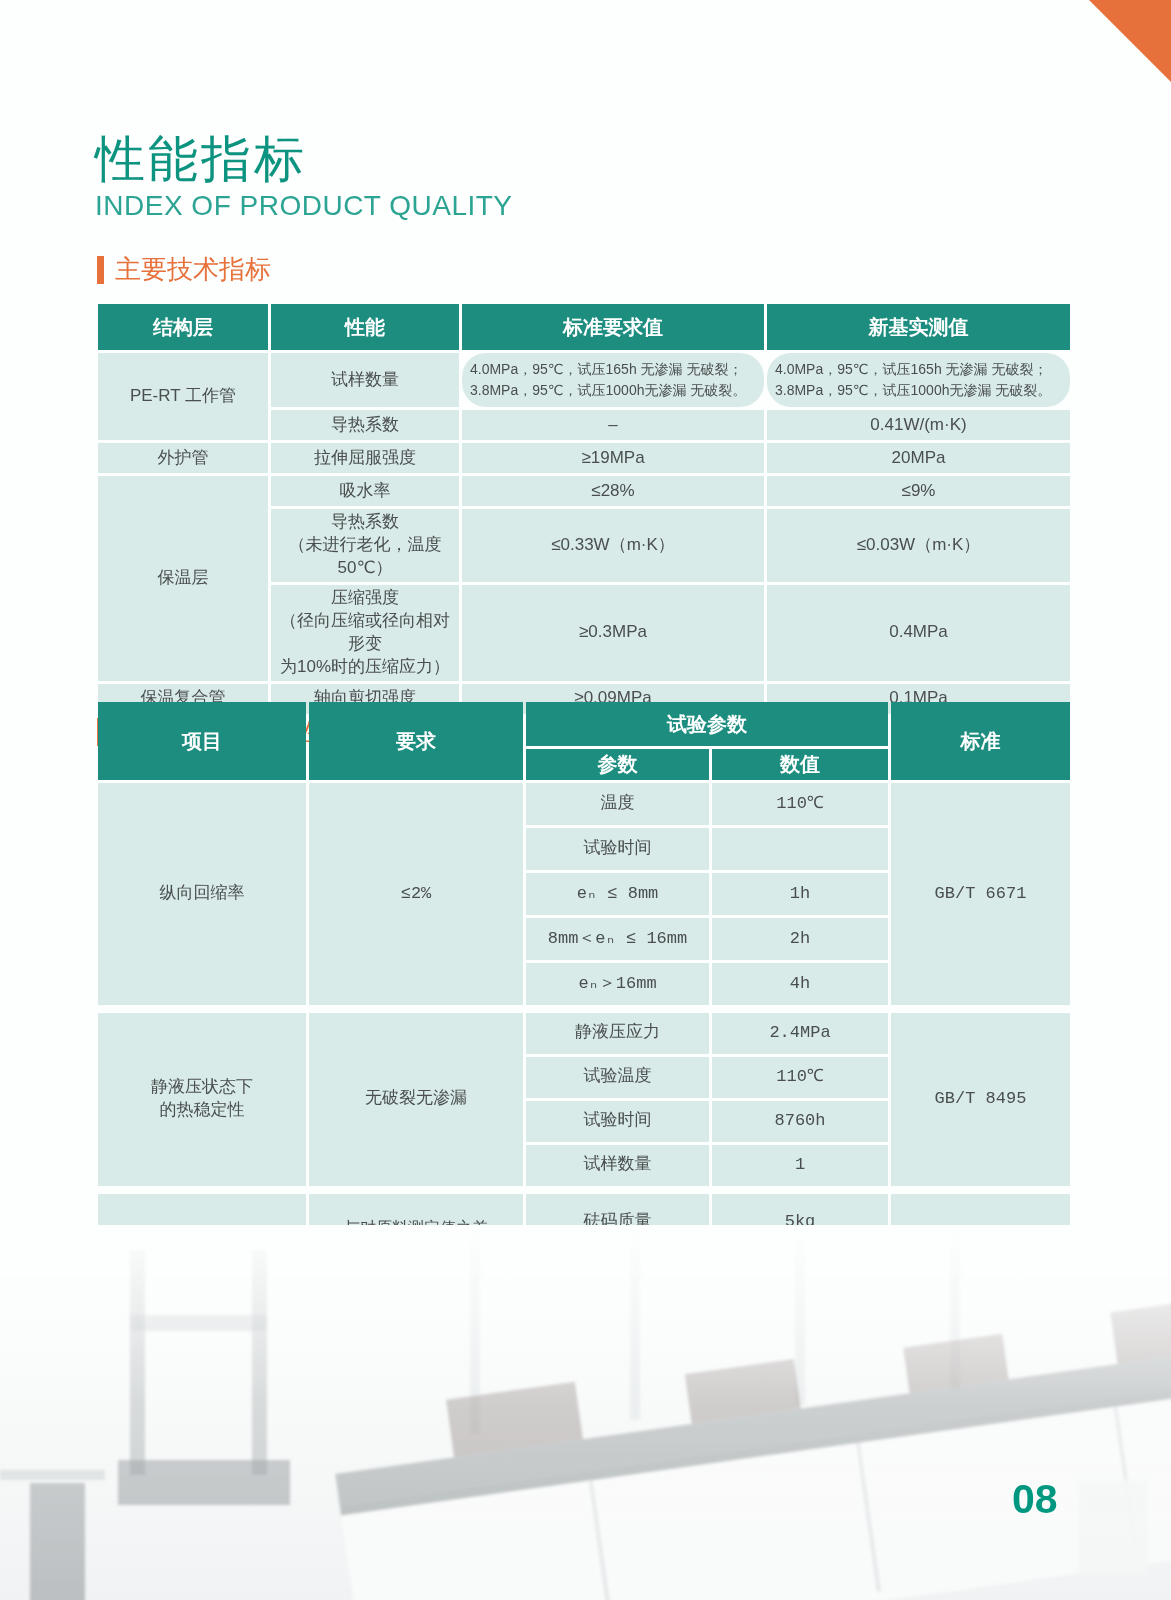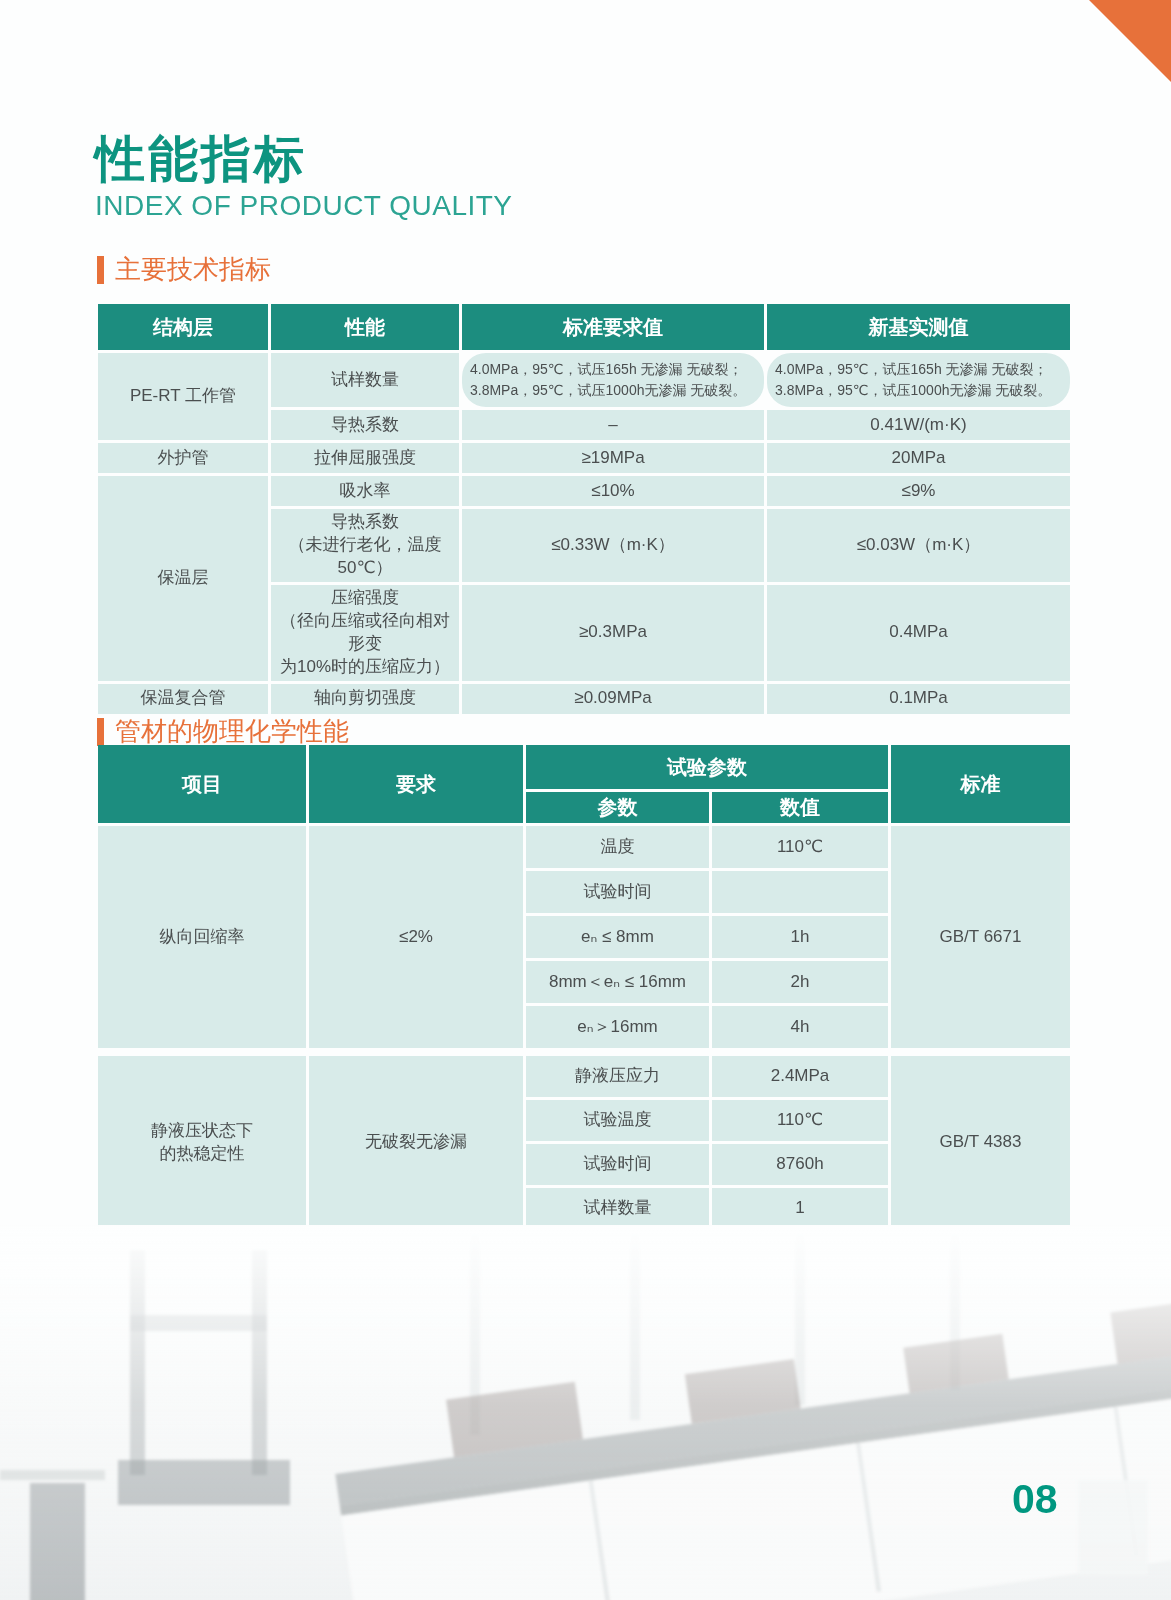--- a/index.html
+++ b/index.html
@@ -6,32 +6,32 @@
   body{
     width:1171px;height:1600px;position:relative;overflow:hidden;
     background:#fdfefe;
     font-family:"Liberation Sans","DejaVu Sans",sans-serif;
     color:#4a4e4f;
   }
   
   .corner{position:absolute;top:0;right:0;width:0;height:0;
     border-top:82px solid #e7713a;border-left:82px solid transparent;}
   
-  .title-zh{position:absolute;left:95px;top:126px;font-size:50px;font-weight:bold;
+  .title-zh{position:absolute;left:95px;top:126px;font-size:50px;font-weight:normal;
     color:#0d9480;letter-spacing:3px;}
   .title-en{position:absolute;left:95px;top:190px;font-size:28px;color:#2ca493;letter-spacing:.5px;}
   .sec{position:absolute;left:97px;display:flex;align-items:center;}
   .sec .bar{width:7px;height:28px;background:#e7713a;margin-right:11px;}
   .sec .txt{font-size:26px;color:#e7713a;}
   .sec1{top:252px;}
   .sec2{top:702px;margin-top:12px;}
   
   table{border-collapse:separate;border-spacing:3px;table-layout:fixed;position:absolute;left:95px;width:978px;}
   .t1{top:301px;}
-  .t2{top:742px;}
+  .t2{top:699px;font-family:Liberation Mono, monospace;}
   th{background:#1c8d7f;color:#ffffff;font-weight:bold;font-size:20px;text-align:center;
     vertical-align:middle;padding:2px 4px;}
   td{background:#d8ebe9;color:#4a4e4f;font-size:17px;text-align:center;vertical-align:middle;
     white-space:pre-line;line-height:1.35;padding:2px 8px;}
   td.dense{font-size:14px;text-align:left;padding:2px 8px;line-height:1.5;border-radius:24px;}
   td.req3{font-size:16px;}
   tr.gap td{background:transparent;padding:0;height:2px;}
   
   .photo{position:absolute;left:0;top:1225px;width:1171px;height:375px;overflow:hidden;}
   .photo .base{position:absolute;left:0;top:0;width:100%;height:100%;
@@ -99,21 +99,21 @@
   </tr>
   <tr style="height:30px">
     <td>外护管</td>
     <td>拉伸屈服强度</td>
     <td>≥19MPa</td>
     <td>20MPa</td>
   </tr>
   <tr style="height:30px">
     <td rowspan="3">保温层</td>
     <td>吸水率</td>
-    <td>≤10%</td>
+    <td>≤28%</td>
     <td>≤9%</td>
   </tr>
   <tr style="height:54px">
     <td>导热系数
 （未进行老化，温度50℃）</td>
     <td>≤0.33W（m·K）</td>
     <td>≤0.03W（m·K）</td>
   </tr>
   <tr style="height:66px">
     <td>压缩强度
@@ -183,21 +183,21 @@
   <tr class="gap">
         <td colspan="5"></td>
       </tr>
 
   <tr style="height:41px">
     <td rowspan="4">静液压状态下
 的热稳定性</td>
     <td rowspan="4">无破裂无渗漏</td>
     <td>静液压应力</td>
     <td>2.4MPa</td>
-    <td rowspan="4">GB/T 4383</td>
+    <td rowspan="4">GB/T 8495</td>
   </tr>
   <tr style="height:41px">
     <td>试验温度</td>
     <td>110℃</td>
   </tr>
   <tr style="height:41px">
     <td>试验时间</td>
     <td>8760h</td>
   </tr>
   <tr style="height:41px">

